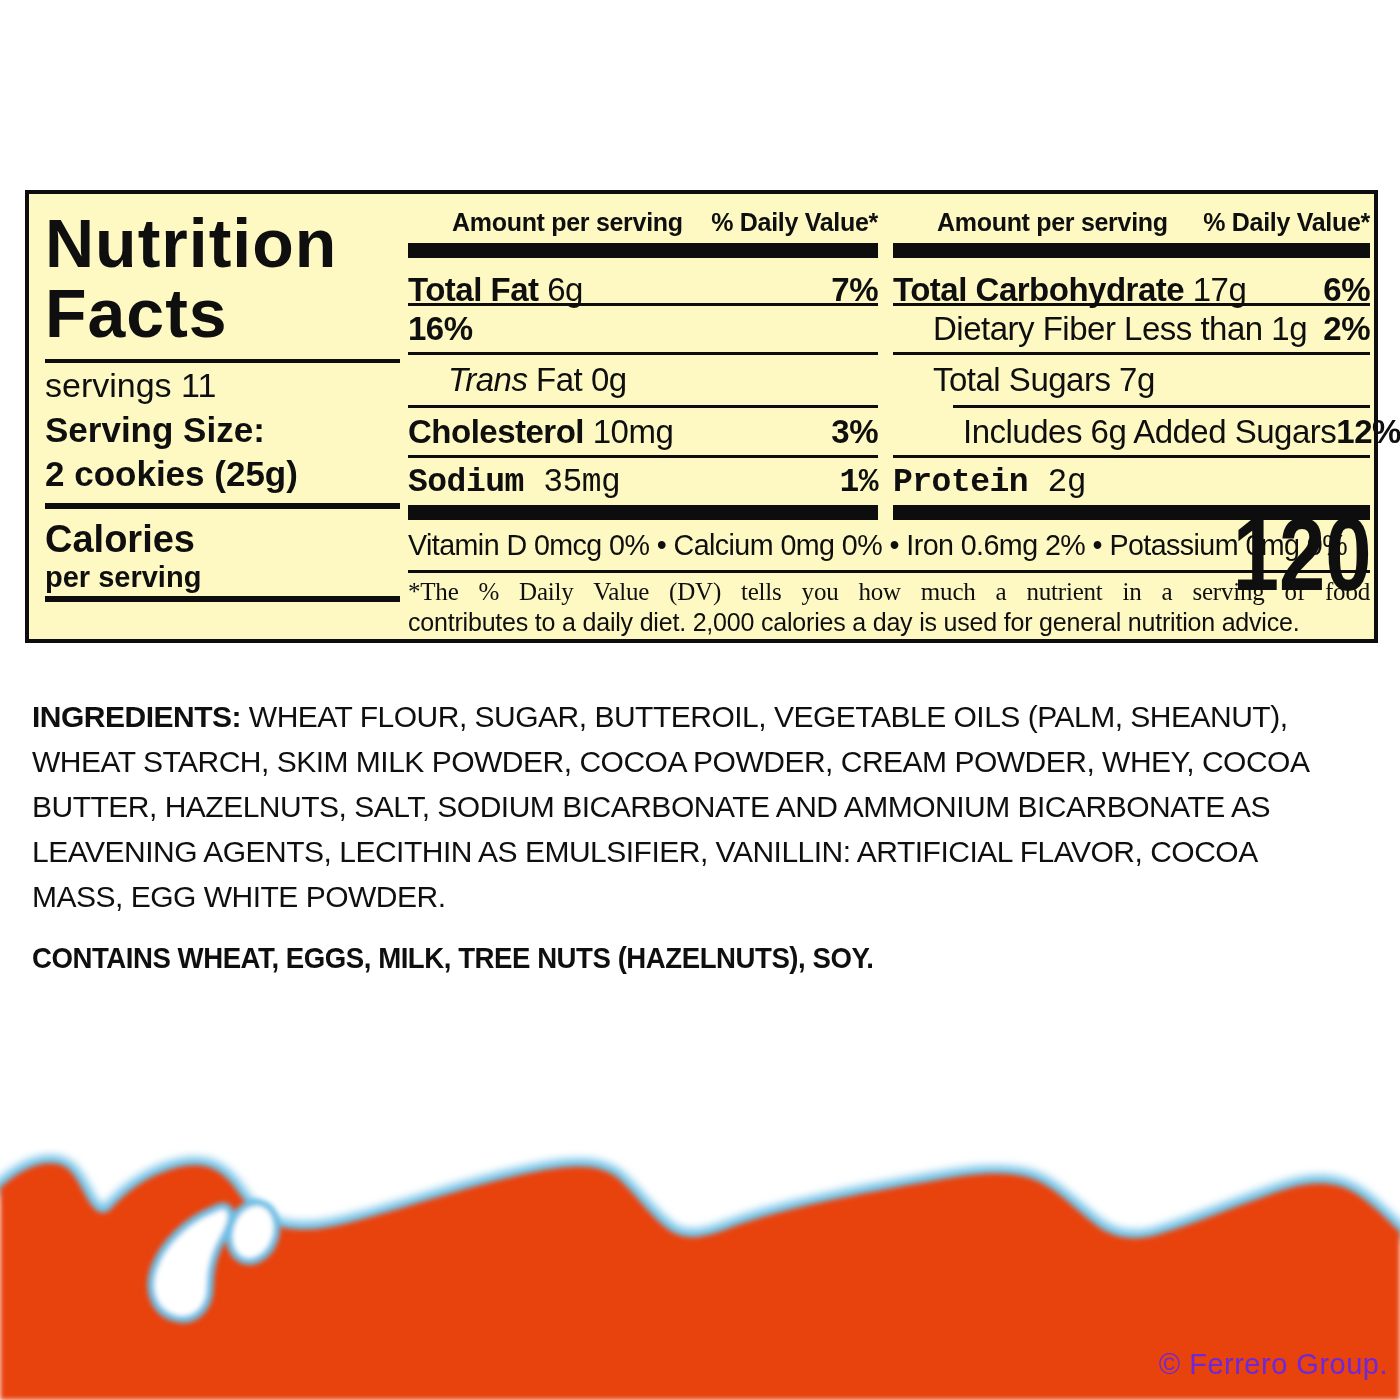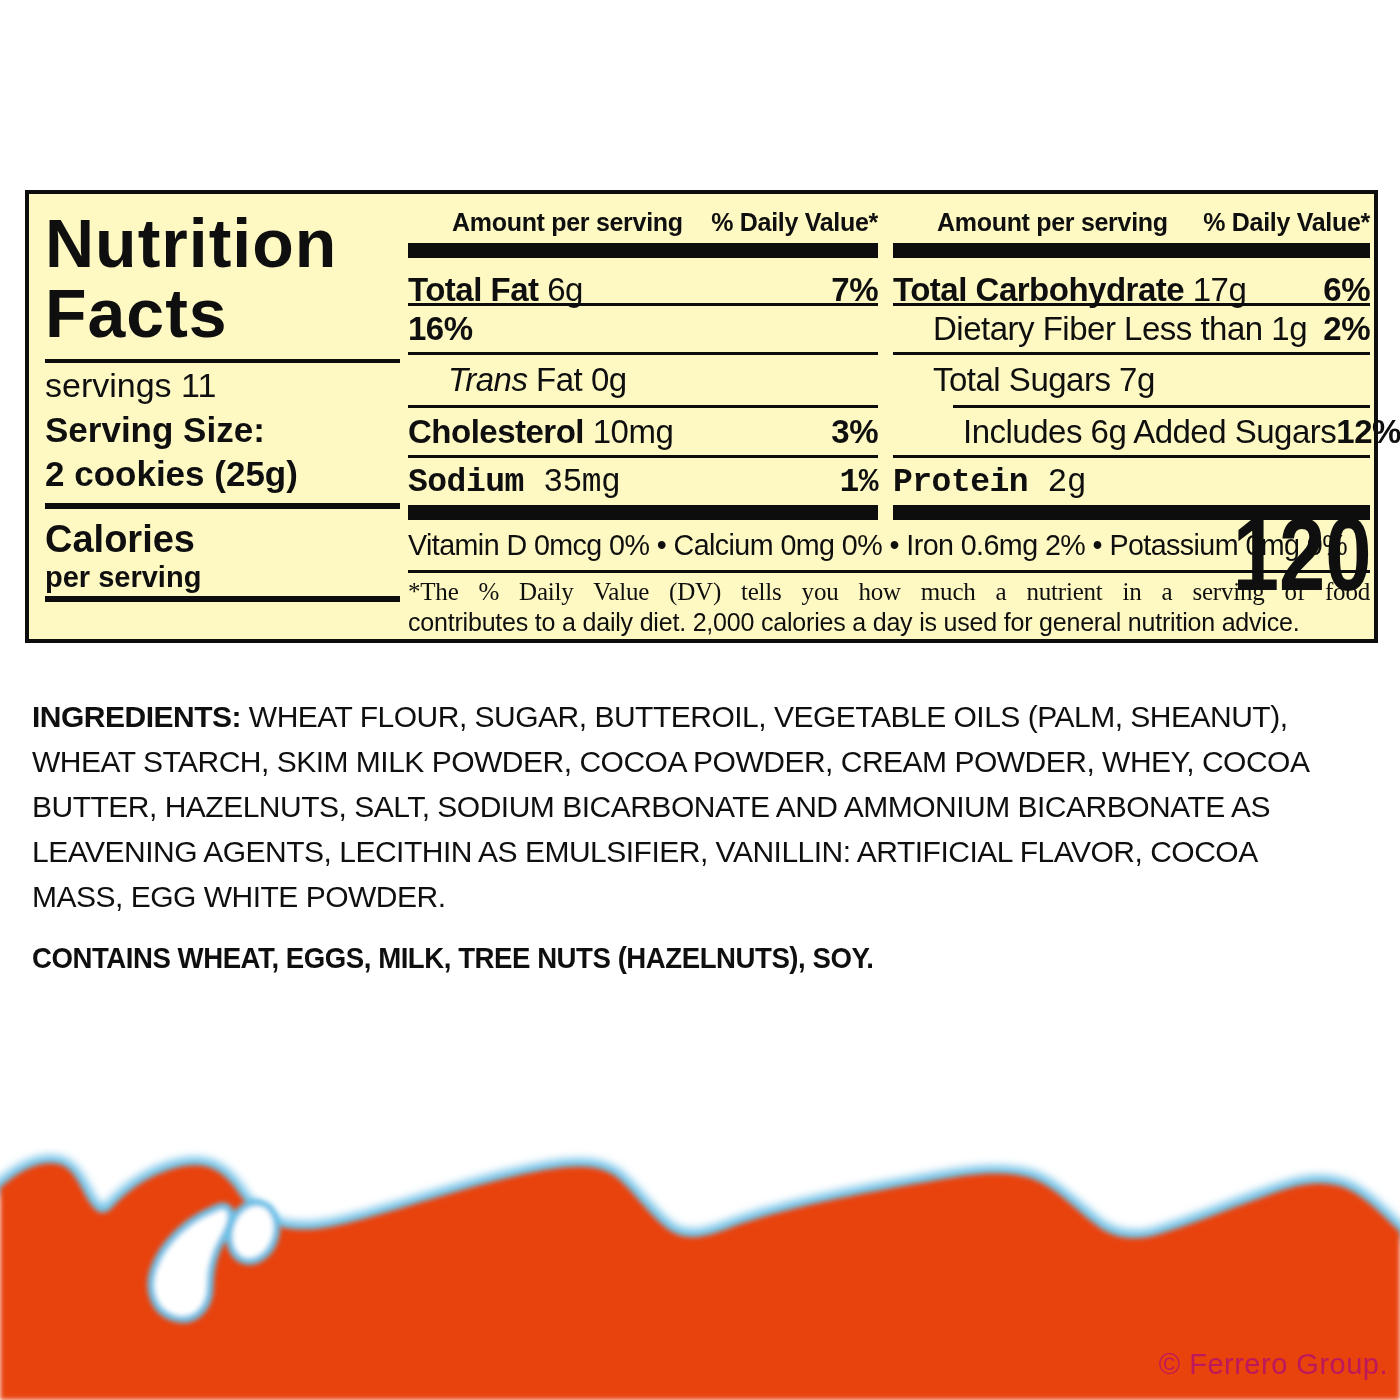--- a/index.html
+++ b/index.html
@@ -215,13 +215,13 @@
 
     <path d="M0,68 C18,52 38,40 58,44 C72,47 78,62 88,80 C96,94 104,96 112,88 C124,74 150,52 185,46 C205,43 220,48 235,68 C248,88 262,102 285,108 C310,112 330,108 360,100 C420,84 480,62 545,50 C580,44 600,46 615,56 C635,72 650,98 672,112 C690,122 710,116 735,106 C790,86 880,70 950,58 C985,52 1010,52 1030,58 C1055,66 1075,90 1100,108 C1115,118 1135,122 1160,114 C1200,102 1250,80 1290,68 C1310,62 1330,62 1345,68 C1365,76 1385,98 1400,112 L1400,280 L0,280 Z" fill="#E8420E" filter="url(#soft2)"></path>
 
     <g filter="url(#soft2)">
       <path d="M228,88 C234,94 230,106 222,120 C214,134 210,150 210,166 C210,190 193,204 174,198 C154,192 146,170 154,148 C163,122 188,100 212,90 C218,87 224,84 228,88 Z" fill="#ffffff" stroke="#6FC0E6" stroke-width="7"></path>
       <ellipse cx="253" cy="112" rx="23" ry="30" transform="rotate(18 253 112)" fill="#ffffff" stroke="#6FC0E6" stroke-width="7"></ellipse>
     </g>
   </svg>
 </div>
 
-<div class="copyright" style="color:#be185d;">© Ferrero Group.</div>
+<div class="copyright" style="color:#6d28d9;">© Ferrero Group.</div>
 
 </body></html>

